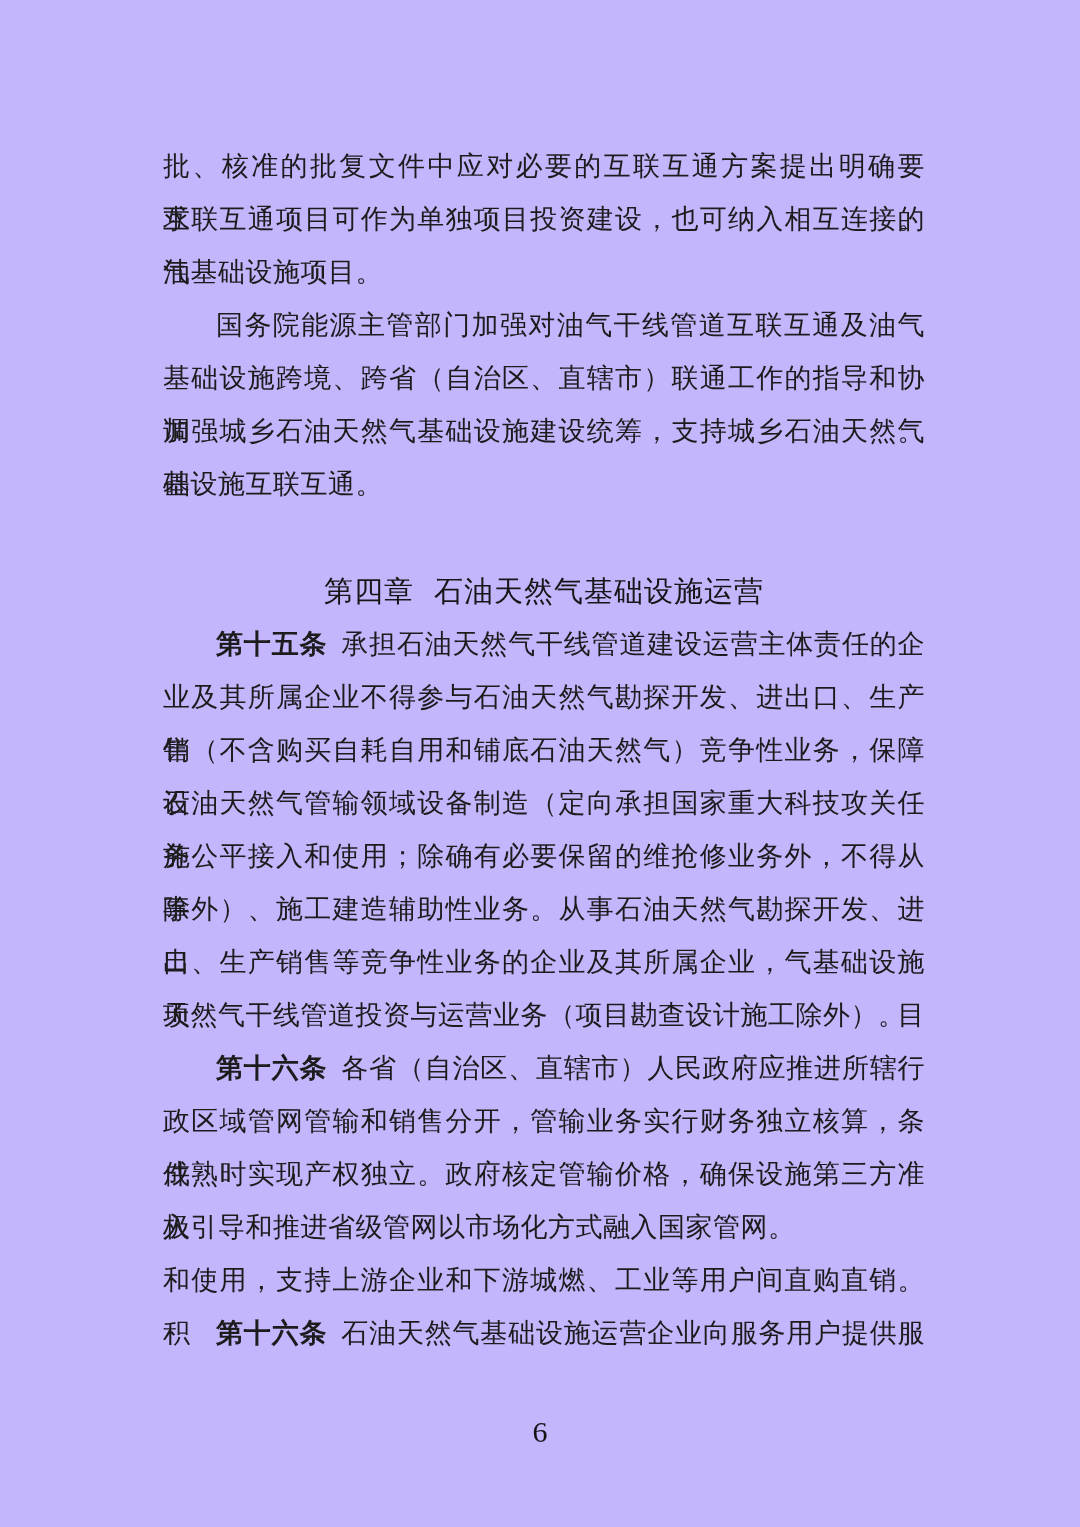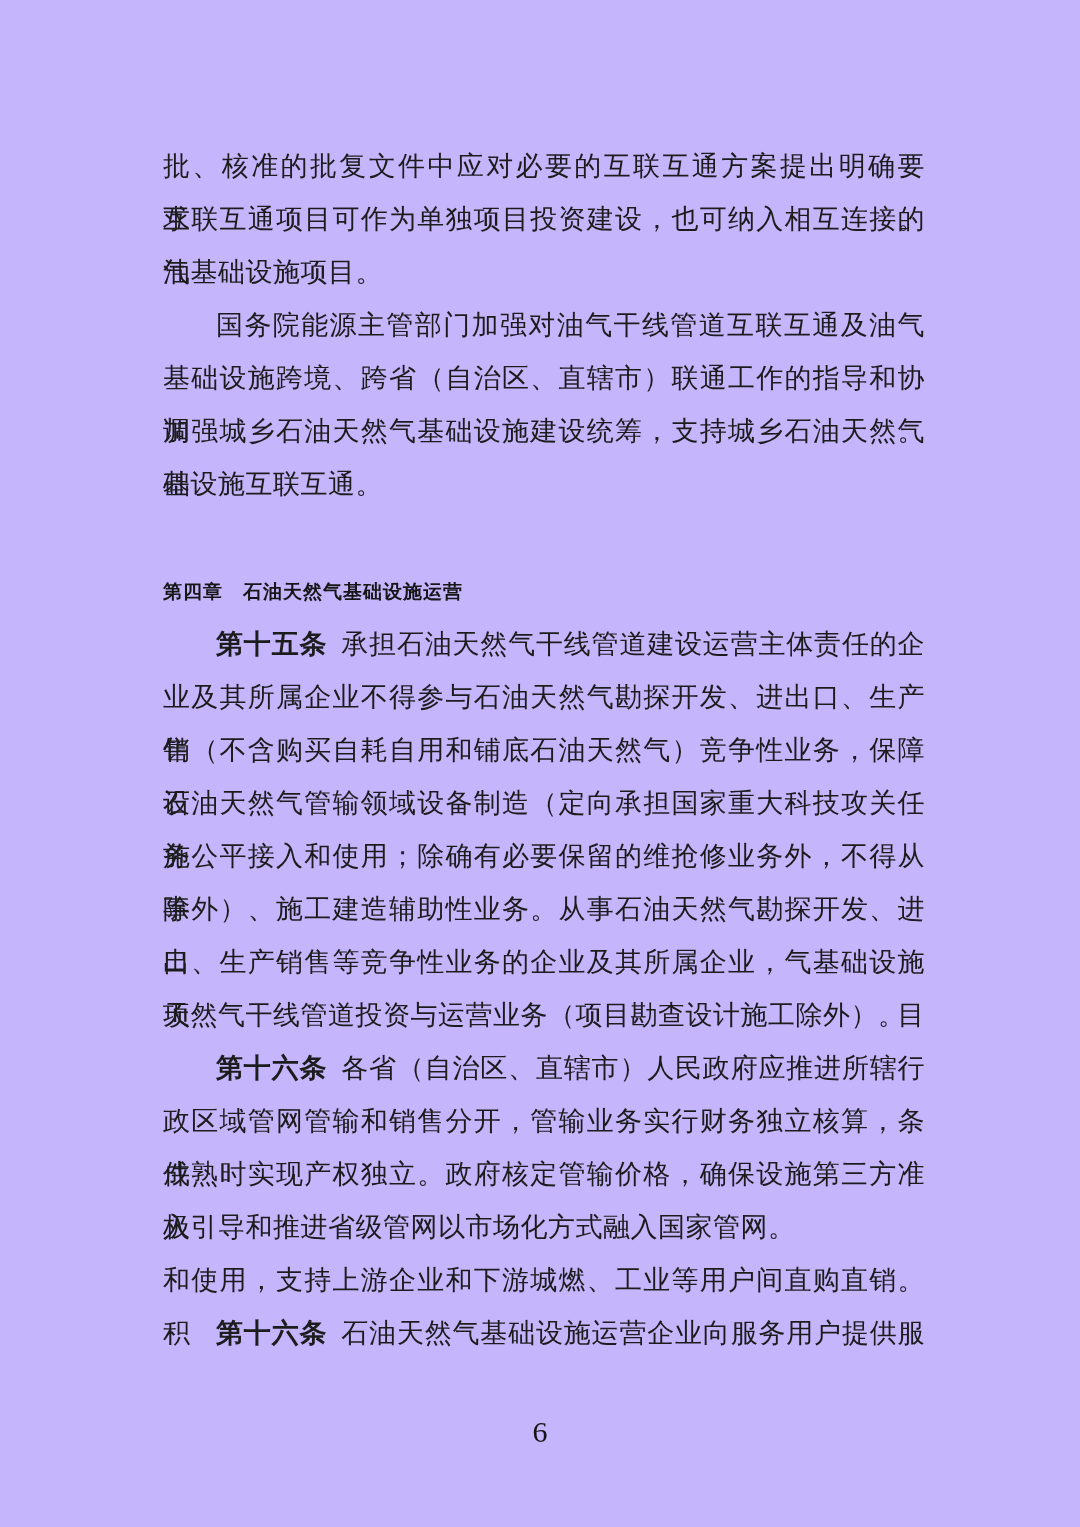--- a/index.html
+++ b/index.html
@@ -37,23 +37,24 @@
   .line.indent { text-indent: 53px; }
   .article-number {
     font-weight: bold;
     font-family: "Liberation Sans", sans-serif;
     margin-right: 14px;
   }
   .chapter-heading {
     height: 53px;
     line-height: 53px;
     margin-top: 54px;
-    font-weight: bold;
+    text-align: center;
+    font-weight: normal;
     font-family: "Liberation Sans", sans-serif;
-    font-size: 19px;
+    font-size: 29px;
     letter-spacing: 1px;
     color: #161616;
   }
   .chapter-number { margin-right: 20px; }
   .page-number {
     position: absolute;
     left: 0;
     top: 1415px;
     width: 100%;
     text-align: center;

